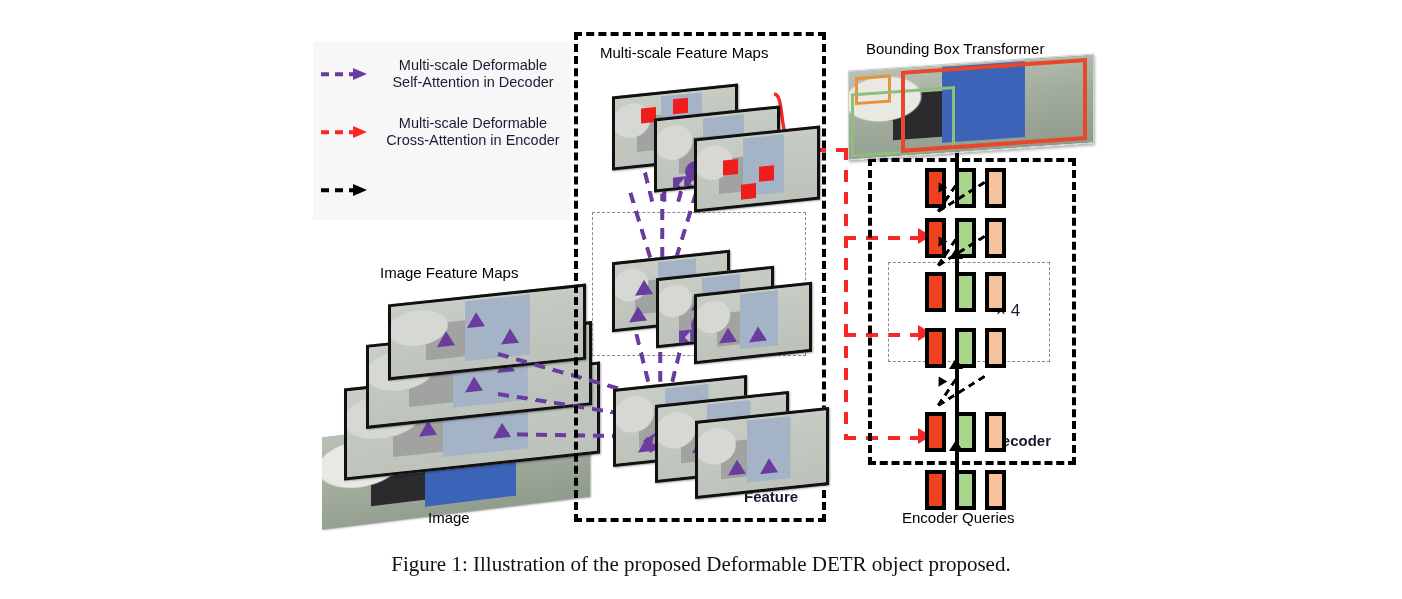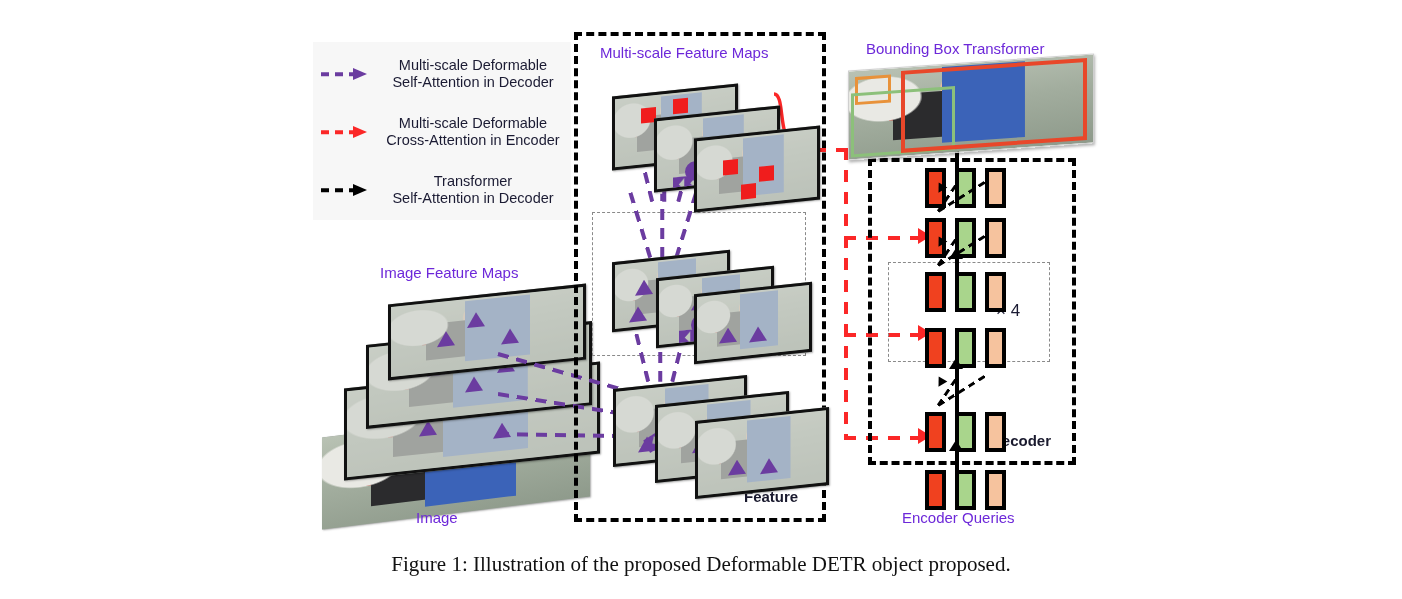--- a/index.html
+++ b/index.html
@@ -1,37 +1,37 @@
 <!DOCTYPE html>
 <html><head>
 <meta charset="utf-8">
 <style>
   html,body{margin:0;padding:0;background:#fff;}
   body{width:1402px;height:599px;position:relative;overflow:hidden;
        font-family:"Liberation Sans",sans-serif;color:#1a1a2e;}
   .abs{position:absolute;}
-  .lbl{font-size:15px;color:#6d28d9;white-space:nowrap;}
+  .lbl{font-size:15px;color:#000000;white-space:nowrap;}
 
   
   #legend{left:313px;top:42px;width:258px;height:178px;background:#f7f7f7;}
   .leg-row{position:absolute;left:0;width:258px;display:flex;align-items:center;}
   .leg-arrow{width:62px;height:20px;flex:0 0 62px;position:relative;}
   .leg-text{flex:1;text-align:center;font-size:14.5px;line-height:17px;color:#1b1b33;}
   .leg-text b{font-weight:normal;display:block;}
 
   
   .shaft{position:absolute;top:50%;transform:translateY(-50%);height:3.5px;}
   .head{position:absolute;top:50%;transform:translateY(-50%);
         width:0;height:0;border-top:6px solid transparent;border-bottom:6px solid transparent;}
 
   
   #t-ifm{left:380px;top:264px;}
   #t-msfm{left:600px;top:44px;}
   #t-bbp{left:866px;top:40px;}
-  #t-image{left:416px;top:509px;}
+  #t-image{left:428px;top:509px;}
   #t-oq{left:902px;top:509px;}
   #t-encoder{left:744px;top:488px;font-weight:bold;font-size:15px;}
   #t-decoder{left:991px;top:432px;font-weight:bold;font-size:15px;}
   #x4-enc{left:766px;top:303px;font-size:17px;color:#1b1b33;}
   #x4-dec{left:996px;top:301px;font-size:17px;color:#1b1b33;}
 
   
   .dashbox{position:absolute;border:4px dashed #000;}
   .dashbox-gray{position:absolute;border:1.5px dashed #8a8a8a;}
   #enc-box{left:574px;top:32px;width:244px;height:482px;}
@@ -140,24 +140,20 @@
       <b>Multi-scale Deformable</b>
         <b>Cross-Attention in Encoder</b>
     </div>
   </div>
 
   <div class="leg-row" style="top:122px;height:52px;">
     <div class="leg-arrow">
       <div class="shaft" style="left:8px;width:34px;background:repeating-linear-gradient(90deg,#000 0 8px,transparent 8px 14px);"></div>
       <div class="head" style="left:40px;border-left:14px solid #000;"></div>
     </div>
-    <div class="leg-text">
-      <b>Transformer</b>
-        <b>Self-Attention in Decoder</b>
-    </div>
   </div>
 </div>
 
 <div class="abs lbl" id="t-ifm">Image Feature Maps</div>
 
 <div class="plate" style="left:322px;top:421px;width:268px;height:92px;transform:skewY(-7deg);border:0;">
   <div class="ph full"></div>
 </div>
 <div class="abs lbl" id="t-image">Image</div>
 

